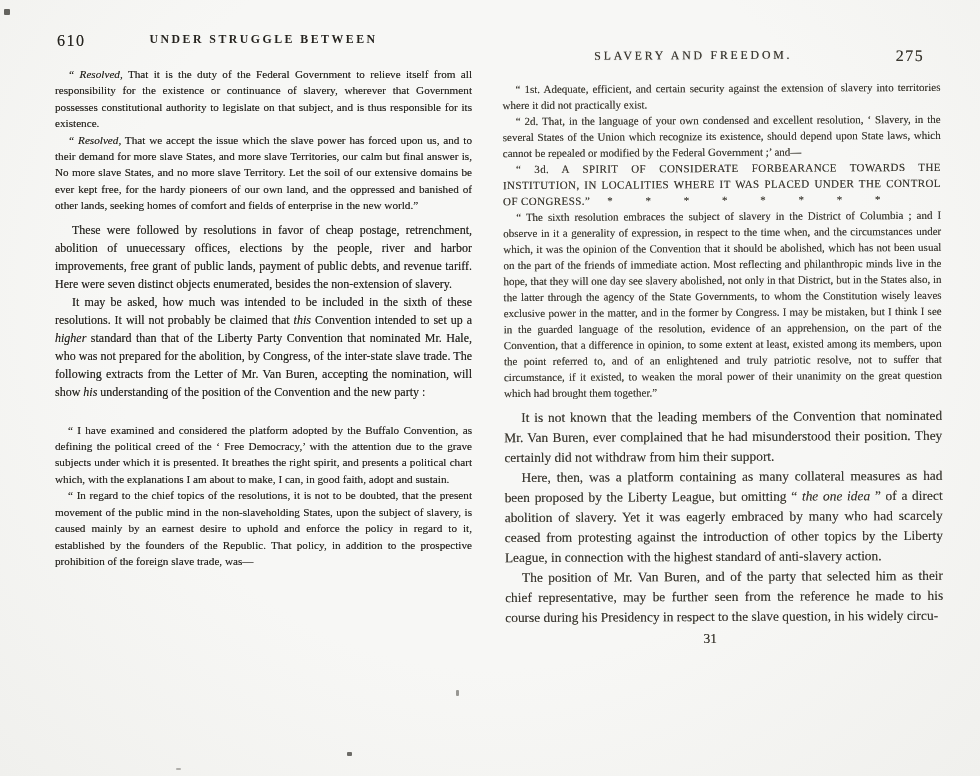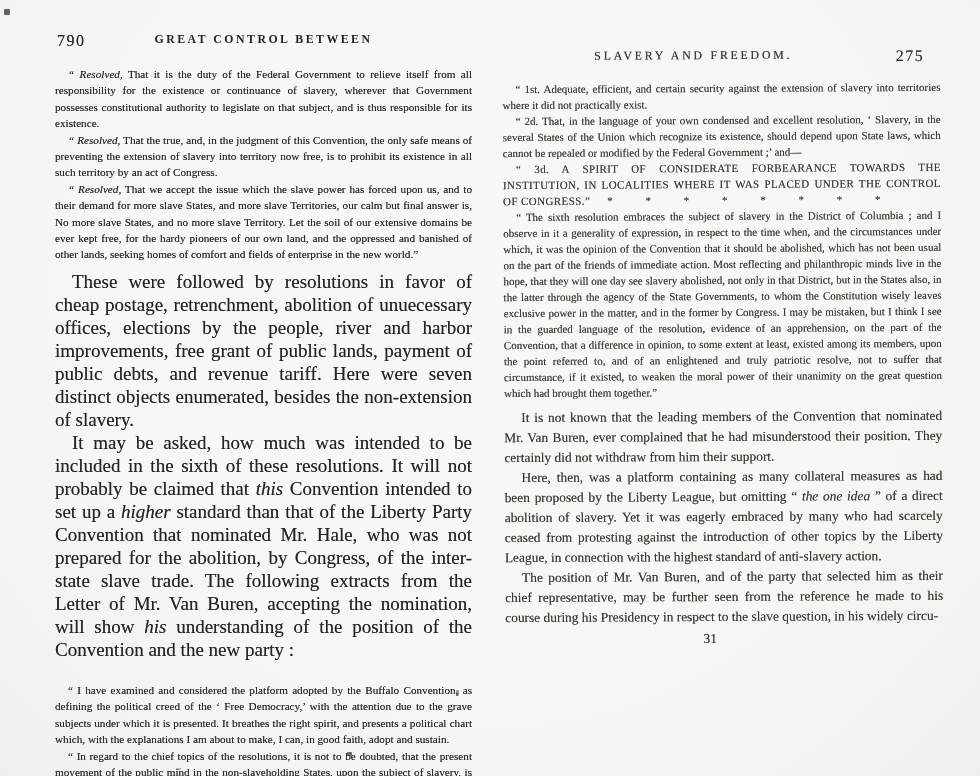--- a/index.html
+++ b/index.html
@@ -33,21 +33,21 @@
     white-space: nowrap;
   }
   .page-right .runhead { font-weight: normal; letter-spacing: 2.8px; transform: translateX(-28px); text-shadow: 0 0 0.7px rgba(58,55,47,0.75); }
 
   p { margin: 0; text-align: justify; }
   .small {
     font-size: 11.2px; line-height: 16.4px; text-indent: 13px;
   }
   .page-right .small { font-size: 11px; line-height: 16px; }
   .bodytext {
-    font-size: 19px; line-height: 23px; text-indent: 17px;
+    font-size: 12px; line-height: 18px; text-indent: 17px;
   }
   .page-right .bodytext { font-size: 13.4px; line-height: 20px; }
 
   .page-left .first-content { margin-top: 12px; }
   .page-right .first-content { margin-top: 10px; }
   .gap-before { margin-top: 7px; }
   .gap-before-sm { margin-top: 21px; }
 
   .smallcaps-par { font-size: 10.6px; letter-spacing: 0.4px; line-height: 16px; }
   .asterisk-row { word-spacing: 30px; letter-spacing: 0; margin-left: 14px; white-space: nowrap; }
@@ -65,29 +65,26 @@
   .speck-3 { left: 456px; top: 690px; width: 3px; height: 6px; opacity: 0.55; }
   .speck-4 { left: 176px; top: 768px; width: 5px; height: 2px; opacity: 0.4; }
 </style>
 </head>
 <body>
 
 <div class="spread">
 
   <div class="page page-left">
     <div class="running-header">
-      <span class="pagenum pagenum-left">790</span>
-      <span class="runhead">GREAT CONTROL BETWEEN</span>
+      <span class="pagenum pagenum-left">610</span>
+      <span class="runhead">UNDER STRUGGLE BETWEEN</span>
     </div>
 
     <p class="small first-content">
       <em>“ Resolved,</em><span> That it is the duty of the Federal Government to relieve itself from all responsibility for the existence or continuance of slavery, wherever that Government possesses constitutional authority to legislate on that subject, and is thus responsible for its existence.</span>
-    </p>
-    <p class="small">
-      <em>“ Resolved,</em><span> That the true, and, in the judgment of this Convention, the only safe means of preventing the extension of slavery into territory now free, is to prohibit its existence in all such territory by an act of Congress.</span>
     </p>
     <p class="small">
       <em>“ Resolved,</em><span> That we accept the issue which the slave power has forced upon us, and to their demand for more slave States, and more slave Territories, our calm but final answer is, No more slave States, and no more slave Territory.  Let the soil of our extensive domains be ever kept free, for the hardy pioneers of our own land, and the oppressed and banished of other lands, seeking homes of comfort and fields of enterprise in the new world.”</span>
     </p>
 
     <p class="bodytext gap-before"><span>These were followed by resolutions in favor of cheap postage, retrenchment, abolition of unuecessary offices, elections by the people, river and harbor improvements, free grant of public lands, payment of public debts, and revenue tariff.  Here were seven distinct objects enumerated, besides the non-extension of slavery.</span></p>
     <p class="bodytext"><span>It may be asked, how much was intended to be included in the sixth of these resolutions.  It will not probably be claimed that </span><em>this</em><span> Convention intended to set up a </span><em>higher</em><span> standard than that of the Liberty Party Convention that nominated Mr. Hale, who was not prepared for the abolition, by Congress, of the inter-state slave trade.  The following extracts from the Letter of Mr. Van Buren, accepting the nomination, will show </span><em>his</em><span> understanding of the position of the Convention and the new party :</span></p>
 
     <p class="small gap-before-sm">“ I have examined and considered the platform adopted by the Buffalo Convention, as defining the political creed of the ‘ Free Democracy,’ with the attention due to the grave subjects under which it is presented.  It breathes the right spirit, and presents a political chart which, with the explanations I am about to make, I can, in good faith, adopt and sustain.</p>
     <p class="small">“ In regard to the chief topics of the resolutions, it is not to be doubted, that the present movement of the public mind in the non-slaveholding States, upon the subject of slavery, is caused mainly by an earnest desire to uphold and enforce the policy in regard to it, established by the founders of the Republic.  That policy, in addition to the prospective prohibition of the foreign slave trade, was—</p>

